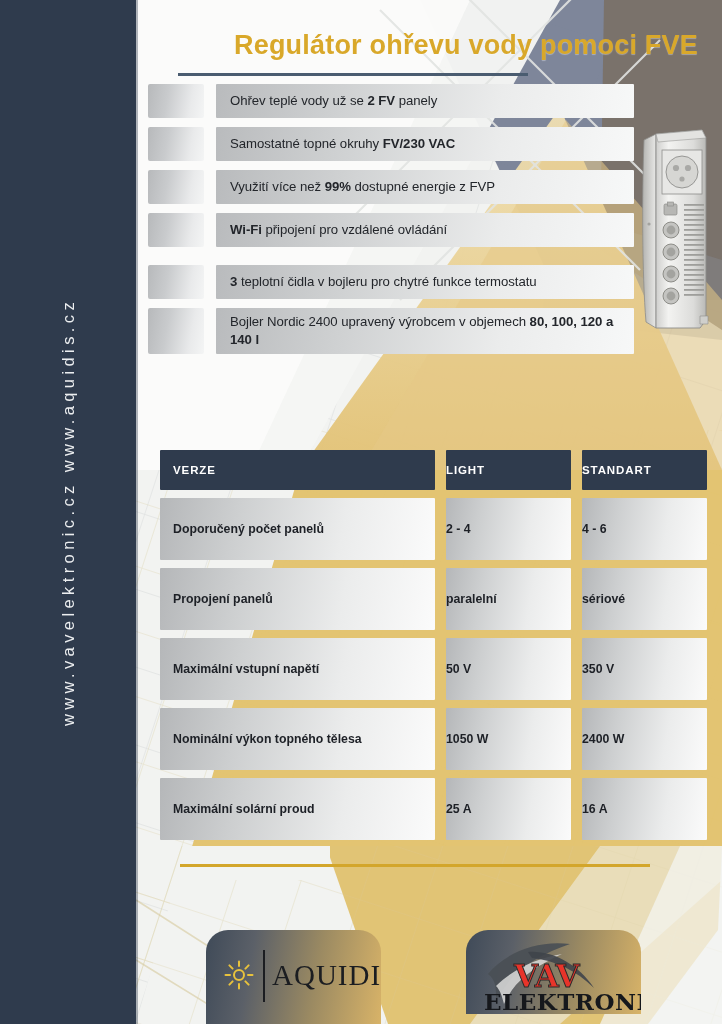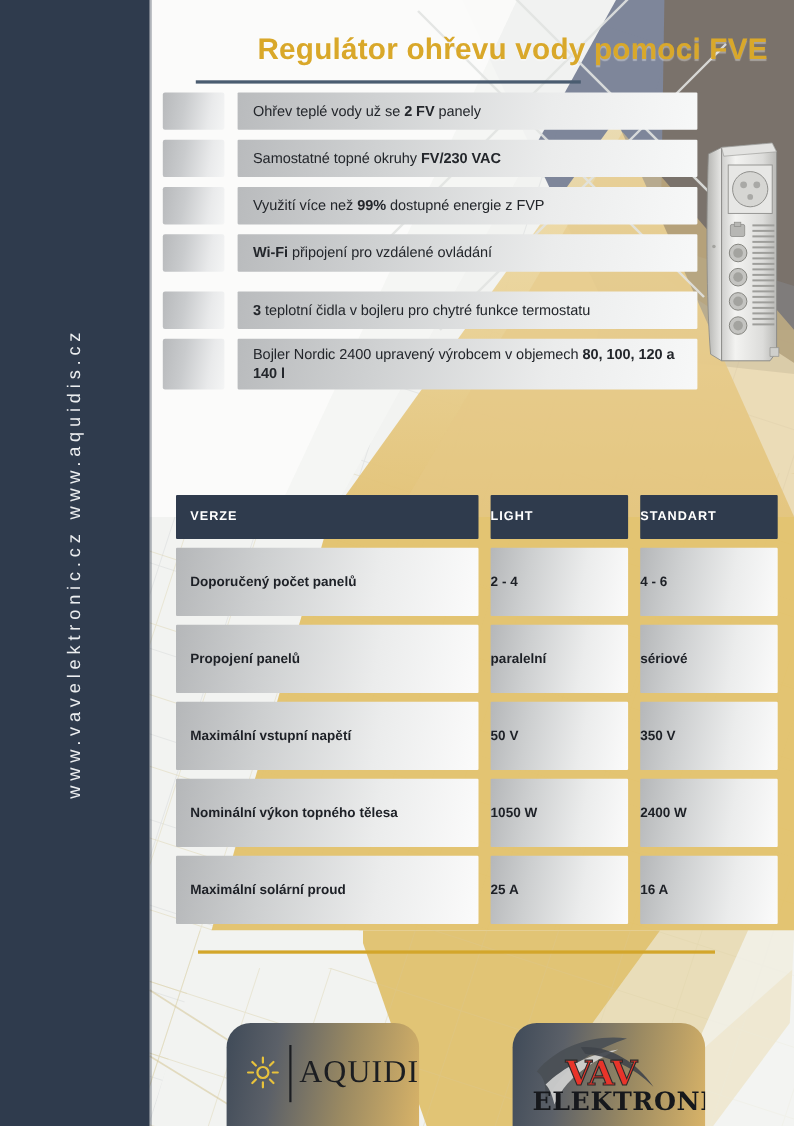--- a/index.html
+++ b/index.html
@@ -48,21 +48,21 @@
   .body .c-label span{color:#1d2026;font-size:12.3px;font-weight:700;}
   .body .c-val span{color:#1d2026;font-size:12.3px;font-weight:700;}
 
   
   .gold-rule{position:absolute;left:180px;top:864px;width:470px;height:3px;background:#d3a62b;}
 
   
   .logo{position:absolute;border-radius:22px 22px 0 0;overflow:hidden;}
   .logo-aquidis{left:206px;top:930px;width:175px;height:94px;
     background:linear-gradient(100deg,#3f4a58 0%,#5b6068 26%,#9b8a62 62%,#d8b368 100%);}
-  .logo-vav{left:466px;top:930px;width:175px;height:94px;
+  .logo-vav{left:466px;top:930px;width:175px;height:84px;
     background:linear-gradient(100deg,#3f4a58 0%,#5b6068 26%,#9b8a62 62%,#d8b368 100%);}
   .logo-inner{position:absolute;inset:0;}
   .aq-sun{position:absolute;left:18px;top:30px;width:30px;height:30px;}
   .aq-divider{position:absolute;left:57px;top:20px;width:2px;height:52px;background:#1b1d21;}
   .aq-word{position:absolute;left:66px;top:24px;color:#1b1d21;font-size:29px;
     font-family:"Liberation Serif","DejaVu Serif",serif;letter-spacing:1px;line-height:42px;}
   .vav-word{position:absolute;left:48px;top:28px;color:#e8342a;font-size:31px;font-weight:700;
     font-family:"DejaVu Serif",serif;letter-spacing:-1px;line-height:36px;
     -webkit-text-stroke:1px #2b2b2b;}
   .vav-sub{position:absolute;left:18px;top:58px;color:#16181c;font-size:23px;font-weight:700;

